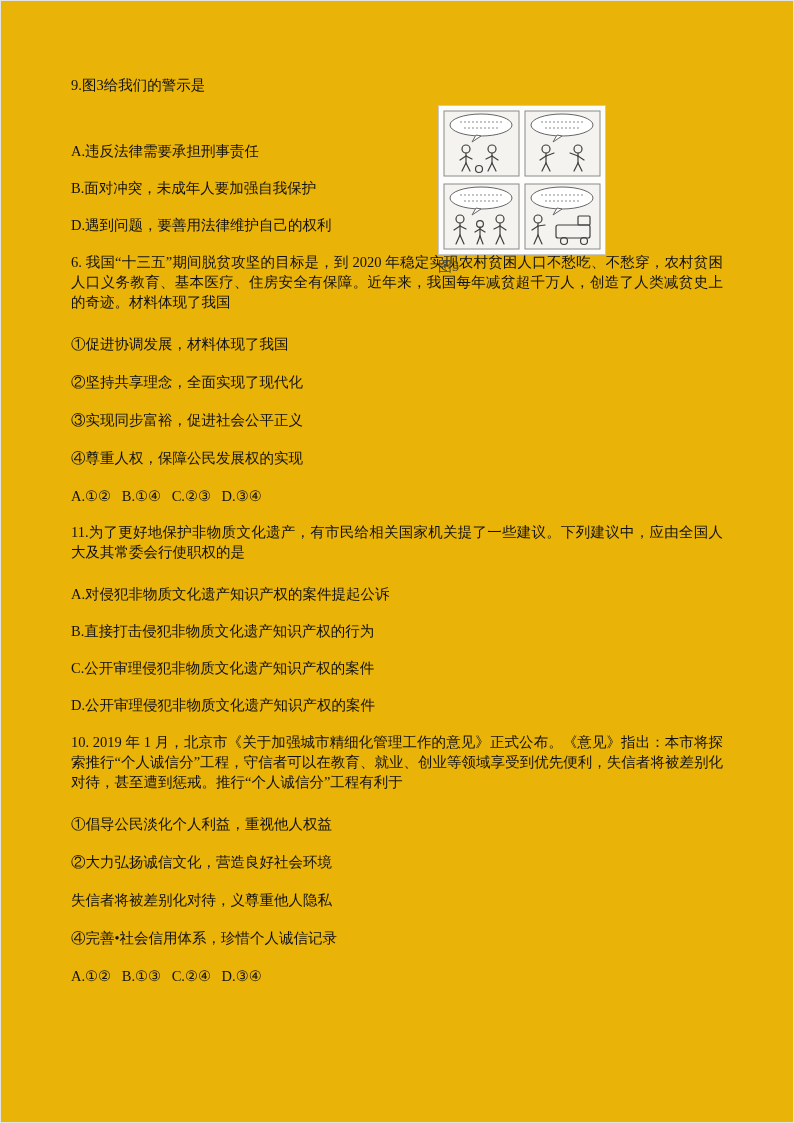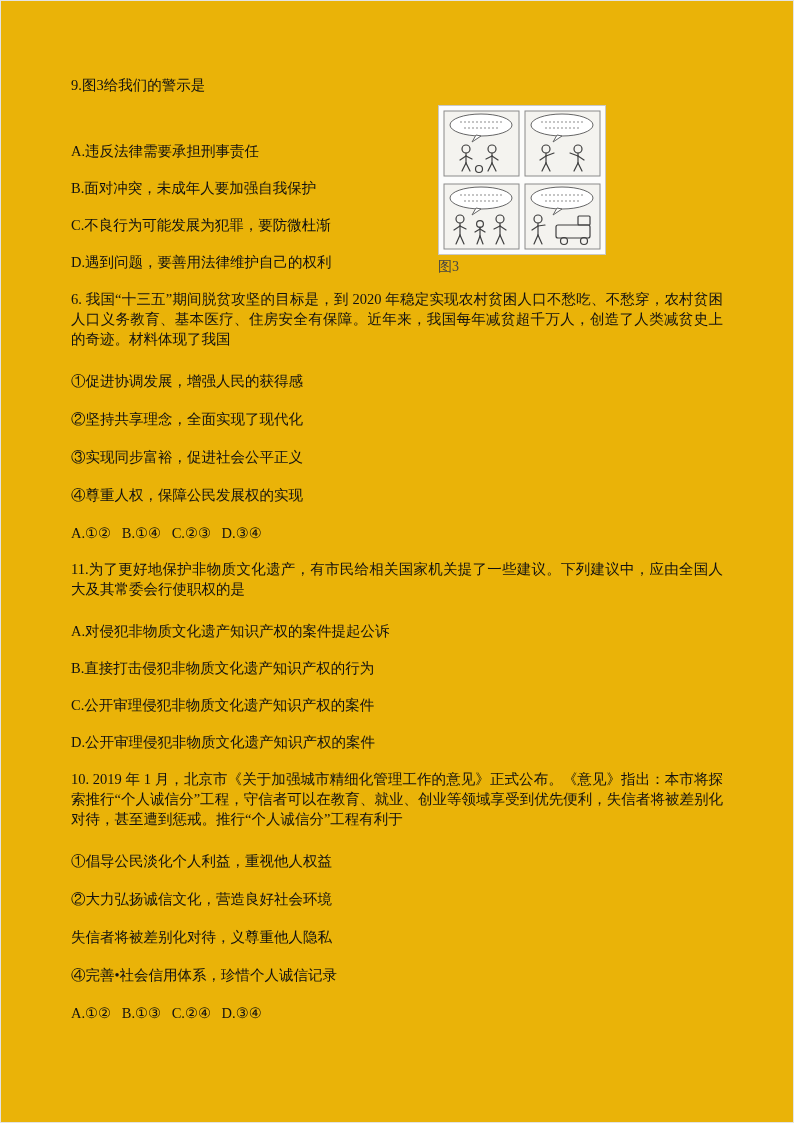--- a/index.html
+++ b/index.html
@@ -47,21 +47,20 @@
 </style>
 </head>
 <body>
 
 <main class="page">
 
   <section class="question">
     <p class="stem stem-q9">9.图3给我们的警示是</p>
     <p class="opt">A.违反法律需要承担刑事责任</p>
     <p class="opt">B.面对冲突，未成年人要加强自我保护</p>
-    <p class="opt">C.不良行为可能发展为犯罪，要防微杜渐</p>
     <p class="opt">D.遇到问题，要善用法律维护自己的权利</p>
 
     <figure class="comic">
       <svg width="168" height="150" viewBox="0 0 168 150" xmlns="http://www.w3.org/2000/svg" aria-hidden="true">
         <rect x="0.5" y="0.5" width="167" height="149" fill="#fcfcfb" stroke="#c9c9c9"></rect>
 
         <g>
           <rect x="6" y="6" width="75" height="65" fill="#f4f3ef" stroke="#8a8a8a"></rect>
           <rect x="87" y="6" width="75" height="65" fill="#f4f3ef" stroke="#8a8a8a"></rect>
           <rect x="6" y="79" width="75" height="65" fill="#f4f3ef" stroke="#8a8a8a"></rect>
@@ -154,21 +153,21 @@
           <circle cx="126" cy="136" r="3.5"></circle>
           <circle cx="146" cy="136" r="3.5"></circle>
         </g>
       </svg>
       <figcaption>图3</figcaption>
     </figure>
   </section>
 
   <section class="question">
     <p class="stem stem-para">6. 我国“十三五”期间脱贫攻坚的目标是，到 2020 年稳定实现农村贫困人口不愁吃、不愁穿，农村贫困人口义务教育、基本医疗、住房安全有保障。近年来，我国每年减贫超千万人，创造了人类减贫史上的奇迹。材料体现了我国</p>
-    <p class="item">①促进协调发展，增强人民的获得感</p>
+    <p class="item">①促进协调发展，材料体现了我国</p>
     <p class="item">②坚持共享理念，全面实现了现代化</p>
     <p class="item">③实现同步富裕，促进社会公平正义</p>
     <p class="item">④尊重人权，保障公民发展权的实现</p>
     <p class="answers">A.①② B.①④ C.②③ D.③④</p>
   </section>
 
   <section class="question">
     <p class="stem stem-para">11.为了更好地保护非物质文化遗产，有市民给相关国家机关提了一些建议。下列建议中，应由全国人大及其常委会行使职权的是</p>
     <p class="opt">A.对侵犯非物质文化遗产知识产权的案件提起公诉</p>
     <p class="opt">B.直接打击侵犯非物质文化遗产知识产权的行为</p>

